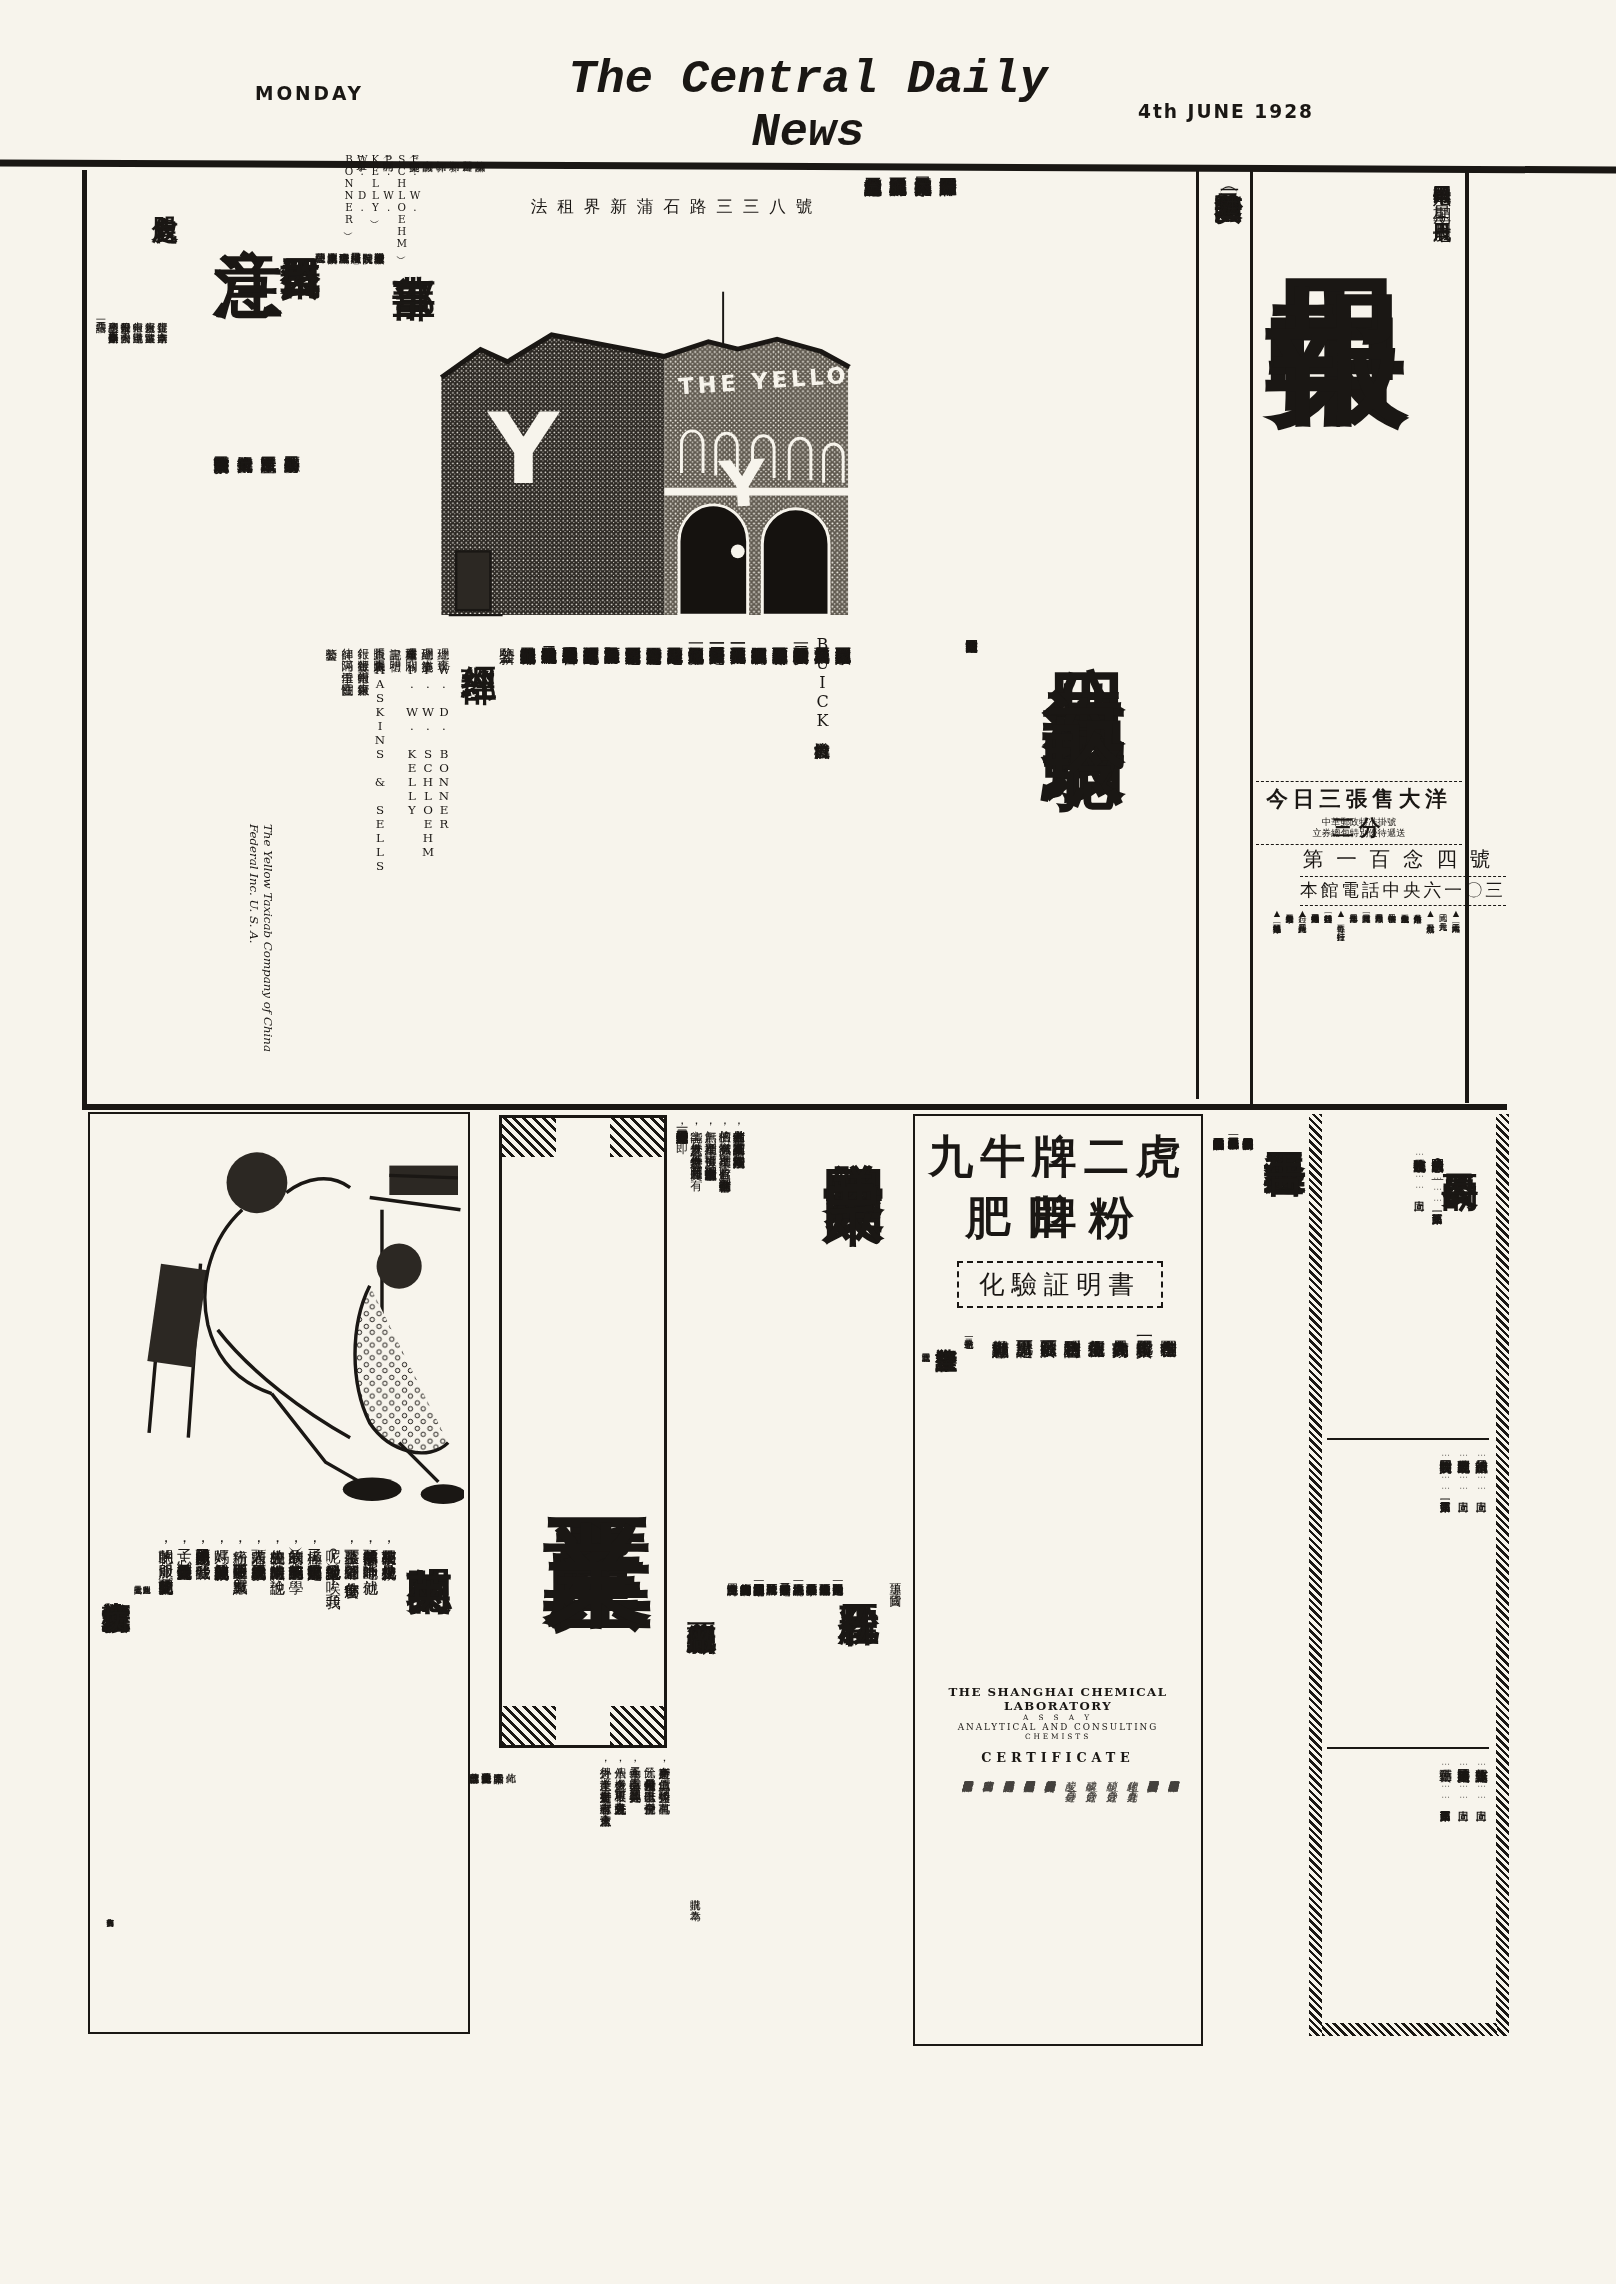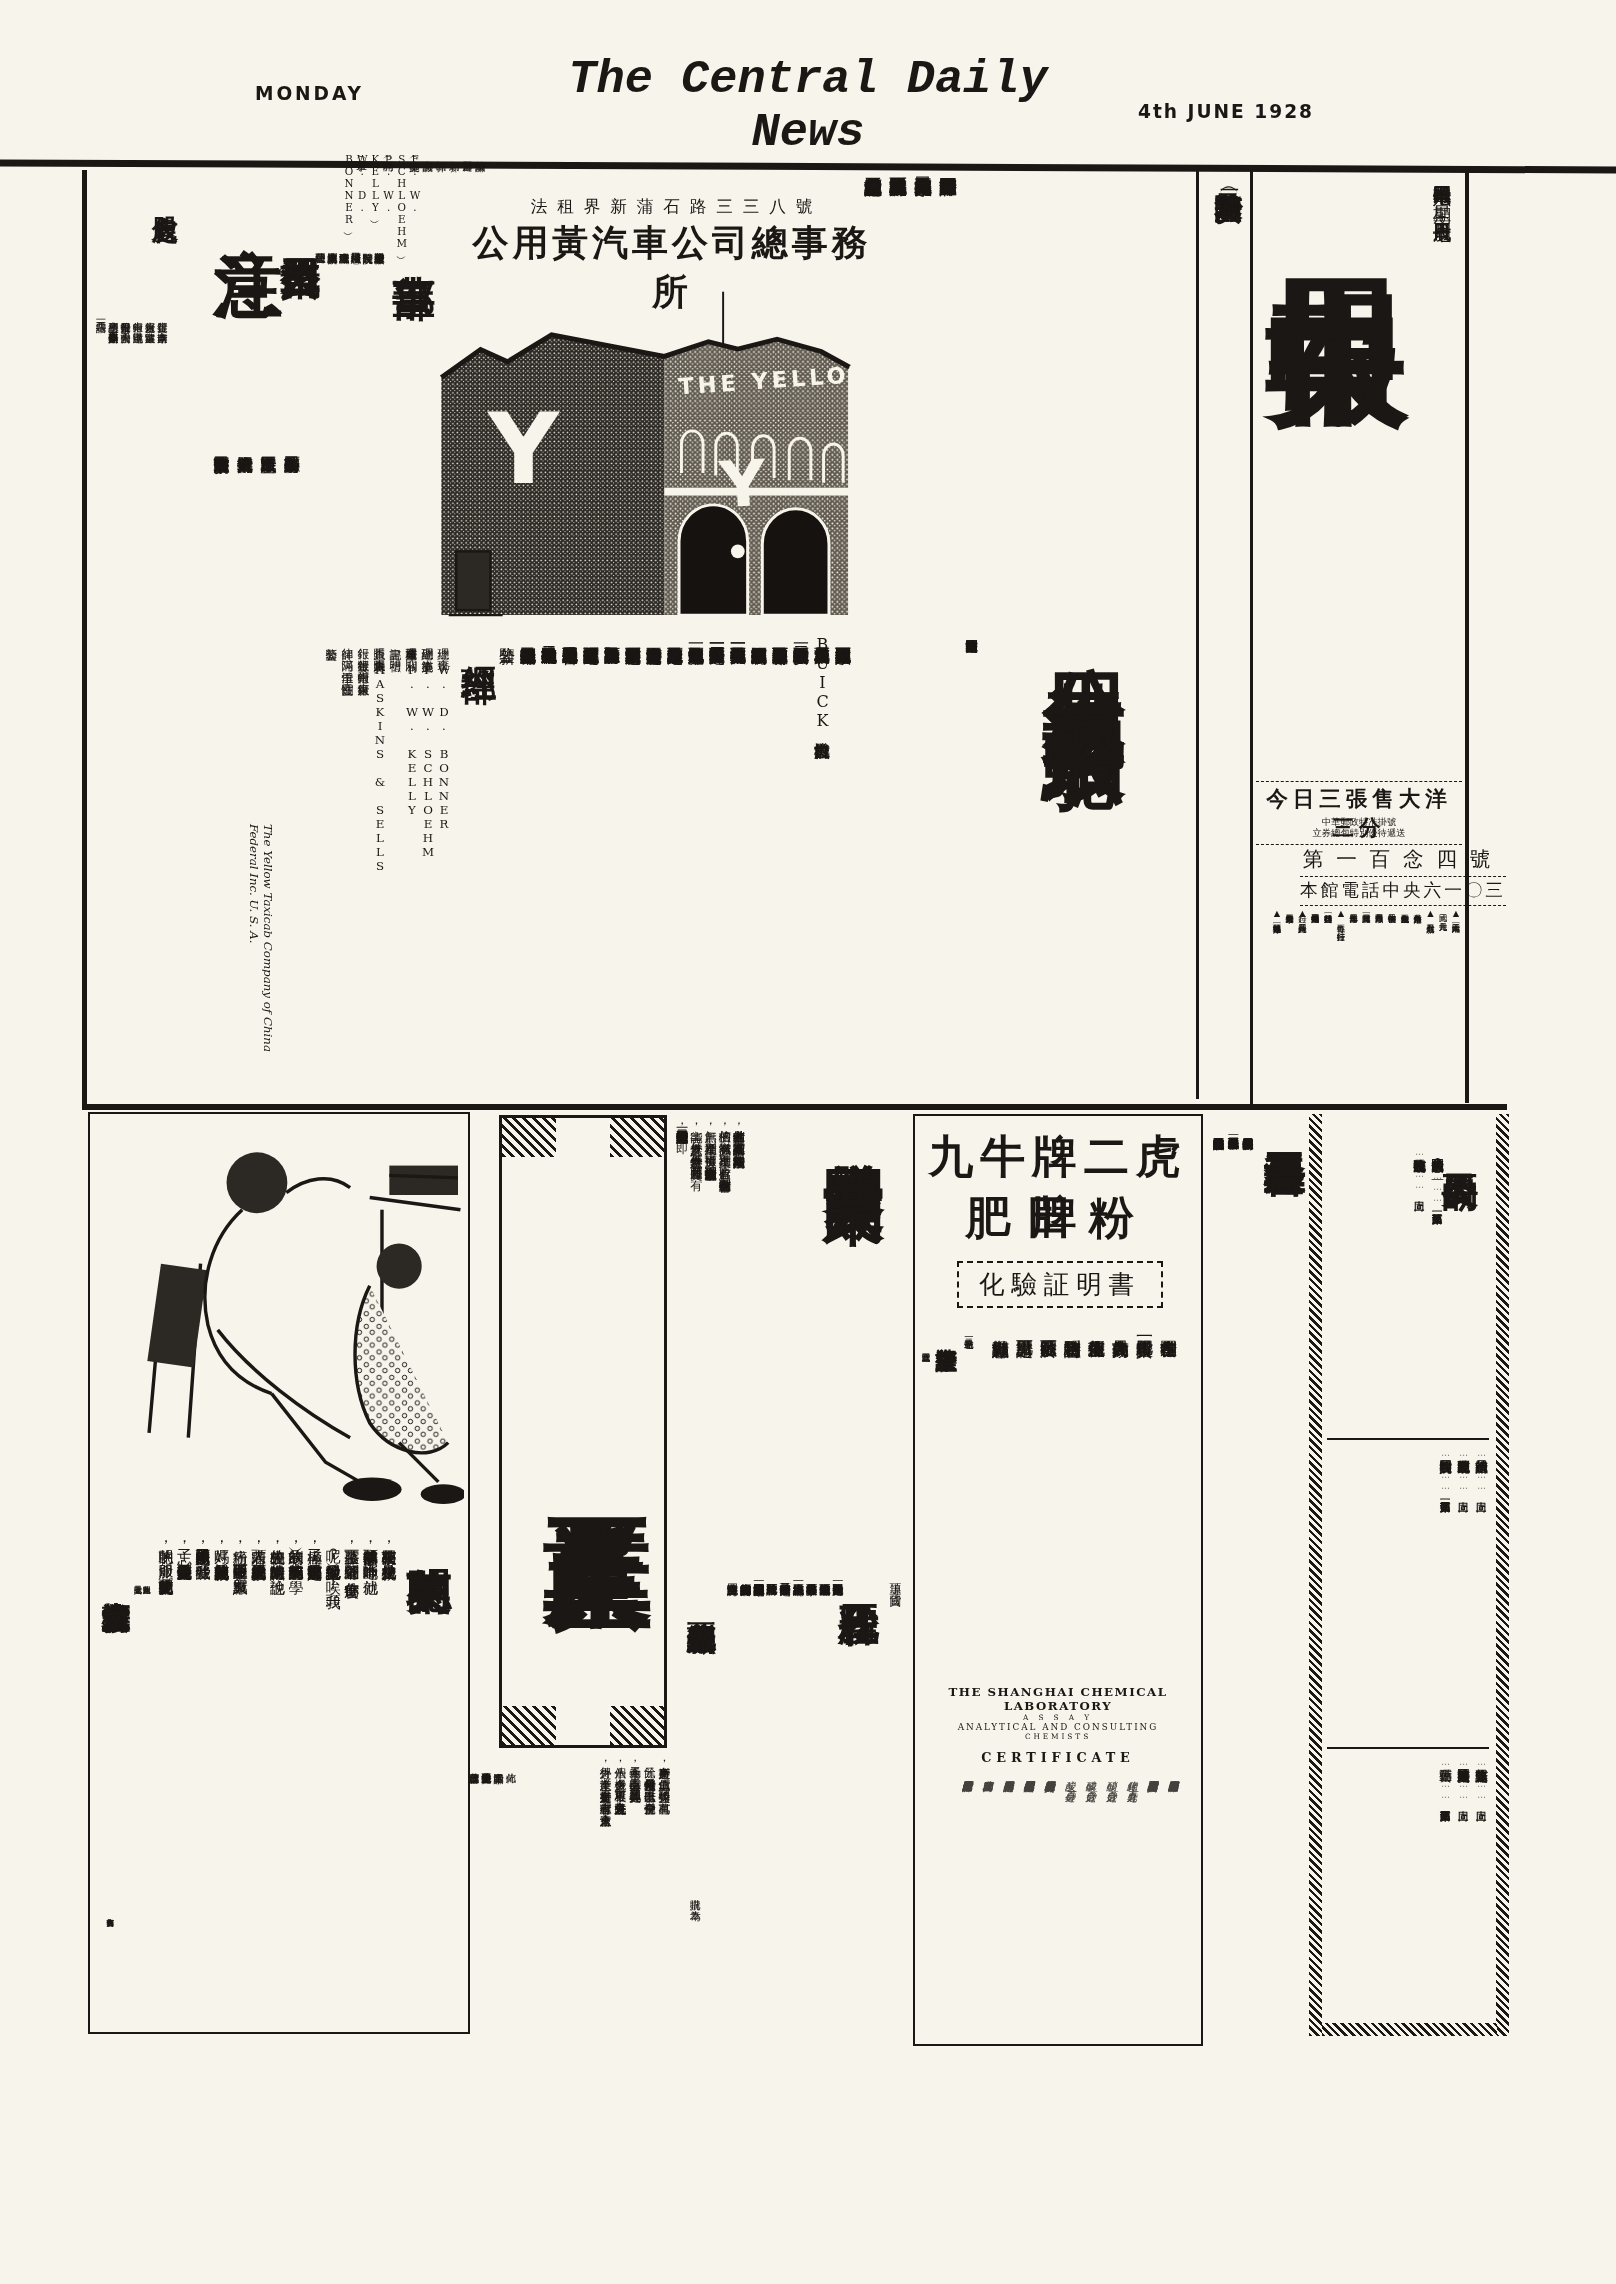--- a/index.html
+++ b/index.html
@@ -99,21 +99,20 @@
       <div class="col">種深信可以減除至於辦法精密前途之發展獲利之雄厚</div>
       <div class="col">可預操勝券本公司附股者已過半數尚有餘股認者是為</div>
       <div class="col">票經售處非出價額以上之價不可獲也凡有志投資者荷</div>
       <div class="col">踴躍本公司現爲普及起見特此登報日五月念七日起至</div>
       <div class="col">七月二日止為投股期限過期如欲得此股份者祇有向股</div>
       <div class="col">請從速勿失此良機也本公司創辦簡章函索即寄特此敬</div>
       <div class="col">新公鑒</div>
     </div>
 
   <div class="abs c" style="left:490px;top:195px;width:373px;font-size:16.7px;letter-spacing:9.8px;">法租界新蒲石路三三八號</div>
-  <div class="abs c" style="left:471px;top:219px;width:402px;font-size:36px;font-weight:bold;letter-spacing:3.9px;">公用黃汽車公司總事務所</div>
 
   <svg class="abs" style="left:434px;top:277px;" width="419" height="343" viewBox="0 0 855 700">
     <defs>
       <pattern id="tex" width="9" height="9" patternUnits="userSpaceOnUse">
         <rect width="9" height="9" fill="#2c2823"></rect>
         <circle cx="2.5" cy="2.5" r="1.7" fill="#f7f4ec"></circle>
         <circle cx="6.5" cy="6.5" r="1.2" fill="#f7f4ec"></circle>
       </pattern>
       <pattern id="tex2" width="10" height="10" patternUnits="userSpaceOnUse">
         <rect width="10" height="10" fill="#5f594f"></rect>

